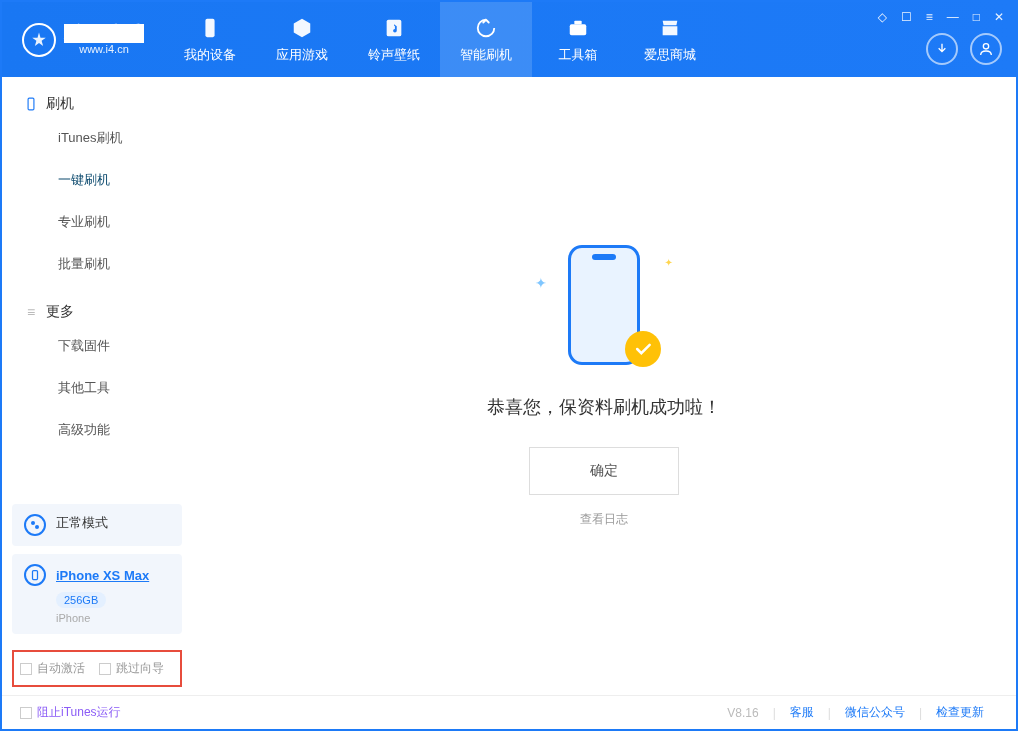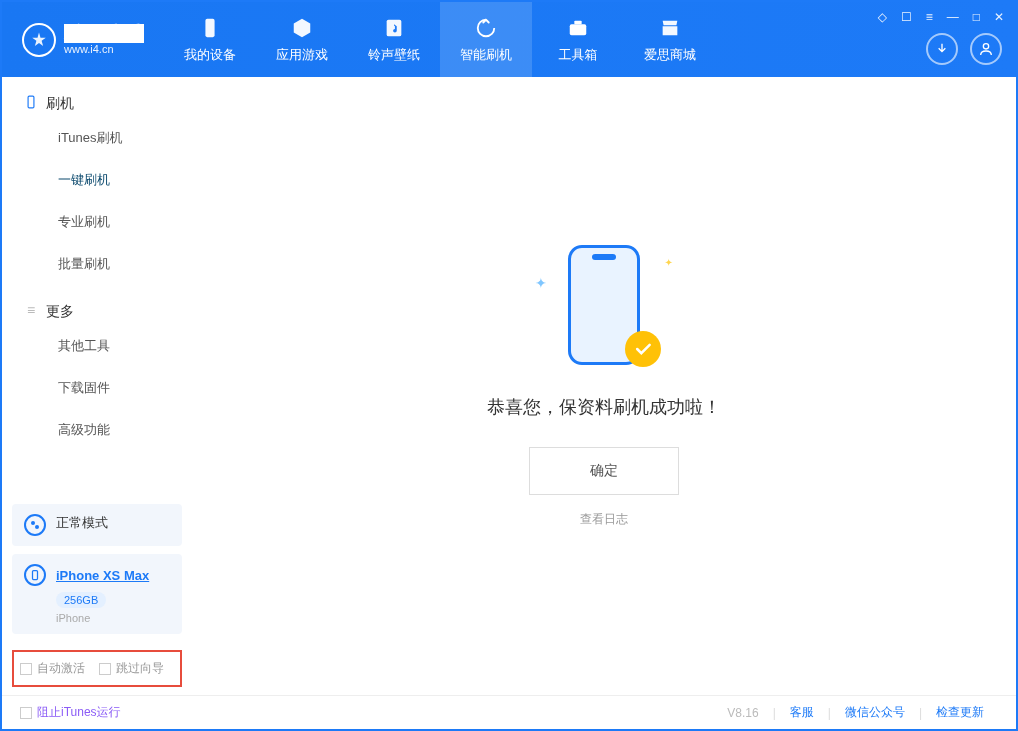--- a/index.html
+++ b/index.html
@@ -1,34 +1,34 @@
 <!DOCTYPE html>
 <html><head>
 <meta charset="utf-8">
 <style>
 * { margin: 0; padding: 0; box-sizing: border-box; font-family: "Microsoft YaHei", sans-serif; }
 body { background: #fff; width: 1018px; height: 731px; border: 2px solid #1d7af7; display: flex; flex-direction: column; }
 .header { height: 75px; background: linear-gradient(to right, #1977f3, #1d7af7); display: flex; align-items: center; color: #fff; }
 .logo-area { display: flex; align-items: center; padding: 0 20px; }
 .logo { width: 34px; height: 34px; border-radius: 50%; border: 2px solid #fff; display: flex; align-items: center; justify-content: center; margin-right: 8px; }
 .logo svg { width: 18px; height: 18px; }
-.logo-text { display: flex; flex-direction: column; line-height: 1.1; }
+.logo-text { display: flex; flex-direction: column; line-height: 1.1; text-align: center; }
 .logo-text .main { font-size: 18px; font-weight: bold; letter-spacing: 2px; }
 .logo-text .sub { font-size: 11px; opacity: 0.9; }
 .tabs { display: flex; height: 100%; }
 .tab { width: 92px; display: flex; flex-direction: column; align-items: center; justify-content: center; cursor: pointer; color: #fff; font-size: 13px; }
 .tab.active { background: rgba(255,255,255,0.15); }
 .tab .icon { width: 24px; height: 24px; margin-bottom: 6px; display: flex; align-items: center; justify-content: center; }
 .header-right { margin-left: auto; display: flex; align-items: center; padding-right: 14px; gap: 12px; }
 .header-right .win-controls { display: flex; gap: 14px; align-items: center; margin-bottom: 20px; position: absolute; top: 10px; right: 14px; }
 .header-right .win-controls span { color: #fff; opacity: 0.9; cursor: pointer; font-size: 12px; }
 .header-right .circle-btn { width: 32px; height: 32px; border: 2px solid rgba(255,255,255,0.6); border-radius: 50%; display: flex; align-items: center; justify-content: center; color: #fff; cursor: pointer; margin-top: 18px; }
 .body { flex: 1; display: flex; overflow: hidden; }
 .sidebar { width: 190px; background: #fff; display: flex; flex-direction: column; }
-.sb-section { padding: 18px 0 4px 22px; font-size: 14px; color: #333; display: flex; gap: 8px; }
+.sb-section { padding: 18px 0 4px 22px; font-size: 14px; color: #333; display: flex; align-items: center; gap: 8px; }
 .sb-section .sec-icon { width: 14px; height: 14px; display: inline-flex; align-items: center; justify-content: center; }
 .sb-item { padding: 12px 0 12px 56px; font-size: 13px; color: #555; cursor: pointer; }
 .sb-item.active { color: #0c4a6e; }
 .sb-spacer { flex: 1; }
 .device-panel { margin: 8px 10px; background: #f2f6fc; border-radius: 4px; padding: 10px 12px; display: flex; align-items: flex-start; gap: 10px; }
 .device-panel2 { margin: 0 10px 8px 10px; background: #f2f6fc; border-radius: 4px; padding: 10px 12px; }
 .device-panel .dp-icon, .device-panel2 .dp-icon { width: 22px; height: 22px; border: 2px solid #1d7af7; border-radius: 50%; display: flex; align-items: center; justify-content: center; }
 .device-panel .dp-text { font-size: 13px; color: #333; }
 .device-panel2 .dp-row { display: flex; align-items: center; gap: 10px; }
 .device-panel2 .dp-name { font-size: 13px; color: #1d7af7; font-weight: bold; text-decoration: underline; }
@@ -158,22 +158,22 @@
     </div>
     <div class="sb-item">iTunes刷机</div>
     <div class="sb-item active">一键刷机</div>
     <div class="sb-item">专业刷机</div>
     <div class="sb-item">批量刷机</div>
 
     <div class="sb-section">
       <span class="sec-icon" style="color:#bbb">≡</span>
       <span>更多</span>
     </div>
+    <div class="sb-item">下载固件</div>
     <div class="sb-item">其他工具</div>
-    <div class="sb-item">下载固件</div>
     <div class="sb-item">高级功能</div>
 
     <div class="sb-spacer"></div>
 
     <div class="device-panel">
       <span class="dp-icon">
           <svg viewBox="0 0 24 24" width="12" height="12" fill="#1d7af7">
             <circle cx="8" cy="8" r="4"></circle>
             <circle cx="16" cy="16" r="4"></circle>
           </svg>

